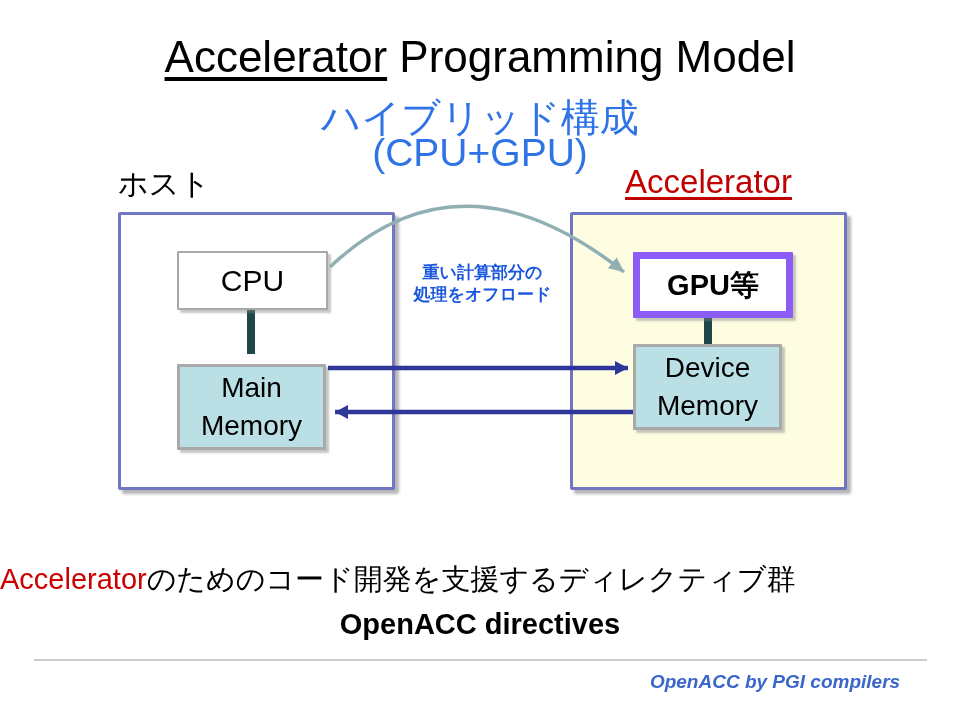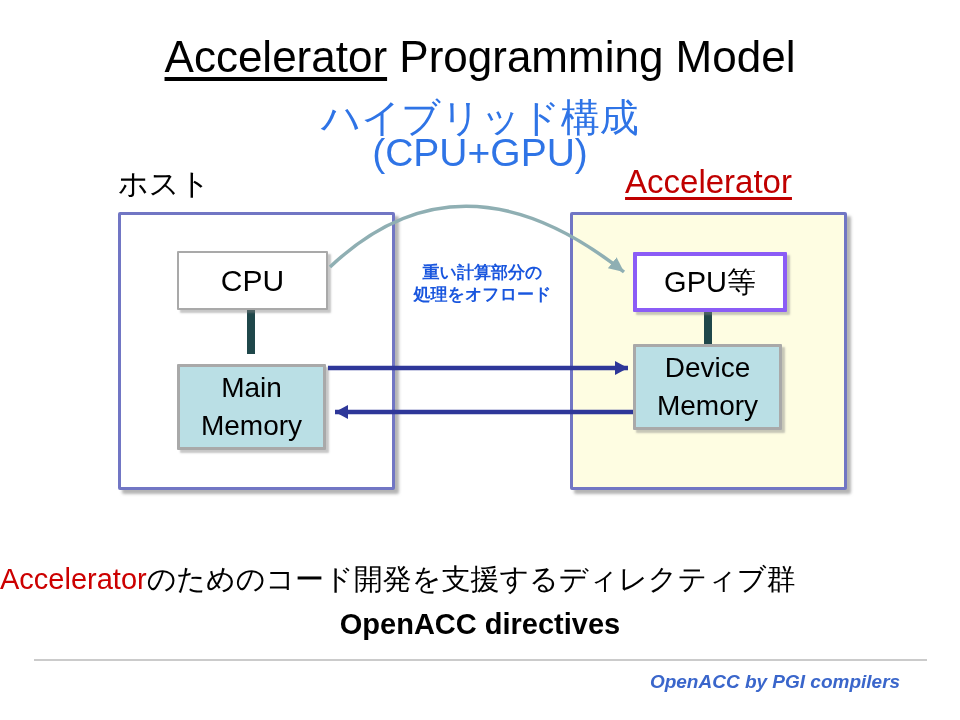--- a/index.html
+++ b/index.html
@@ -31,21 +31,21 @@
   }
   .host-box{left:118px;background:#ffffff;}
   .accel-box{left:570px;background:#fefde2;}
   .mini{
     position:absolute;text-align:center;color:#000;
     box-shadow:3px 3px 2px rgba(130,130,130,0.45);border-radius:1px;
   }
   .cpu-box{left:177px;top:251px;width:147px;height:55px;background:#ffffff;
     border:2px solid #a9a9a9;font-size:30px;line-height:55px;}
   .gpu-box{left:633px;top:252px;width:146px;height:52px;background:#ffffff;
-    border:4px solid #8b5cf6;font-size:29px;line-height:52px;}
+    border:7px solid #8b5cf6;font-size:29px;line-height:52px;font-weight:bold;}
   .mem-box{width:143px;height:78px;background:#badfe5;border:3px solid #a9a9a9;
     font-size:28px;line-height:38px;padding-top:2px;}
   .main-mem{left:177px;top:364px;}
   .dev-mem{left:633px;top:344px;}
   .link{position:absolute;width:8px;height:46px;background:#1f474a;top:308px;}
   .link-left{left:247px;}
   .link-right{left:704px;}
   .note{
     position:absolute;left:395px;top:256px;width:175px;text-align:center;
     font-size:17px;font-weight:bold;color:#1956de;line-height:22px;margin-top:6px;

